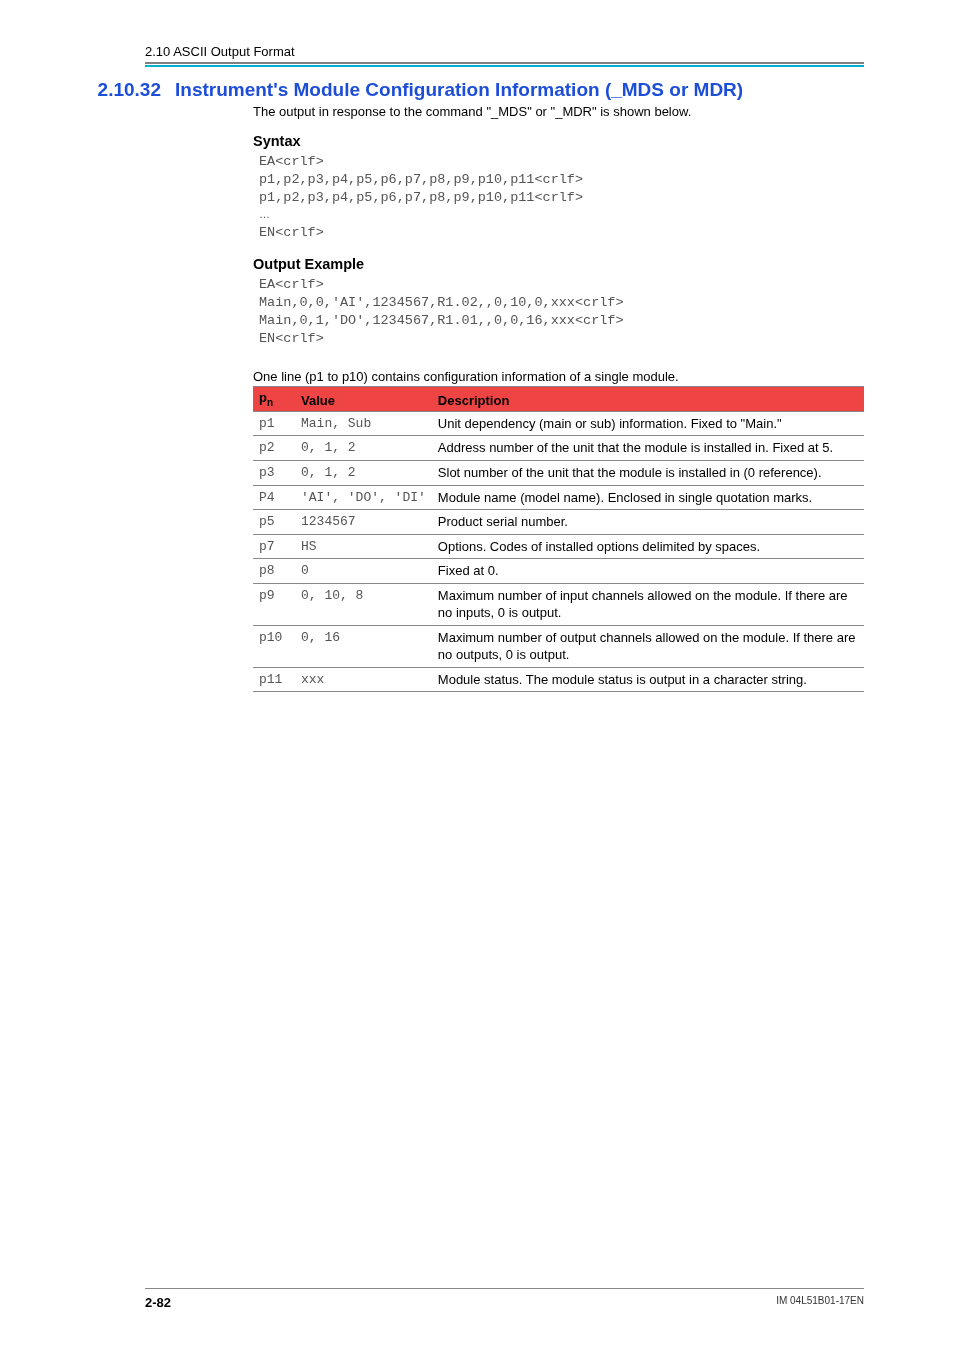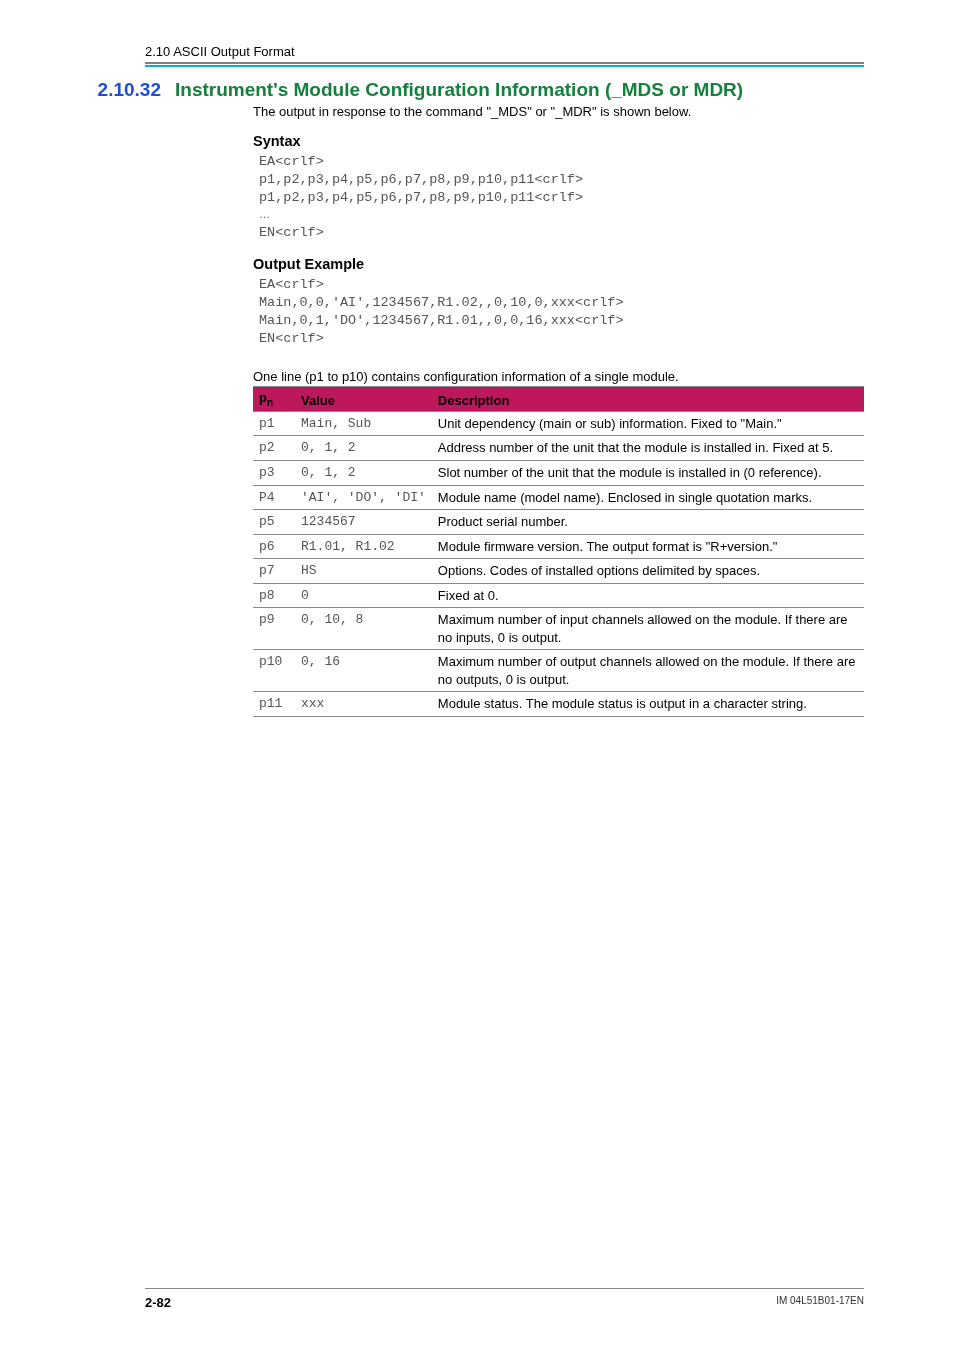--- a/index.html
+++ b/index.html
@@ -3,29 +3,29 @@
 <meta charset="utf-8">
 <style>
   * { margin: 0; padding: 0; box-sizing: border-box; }
   html, body { width: 954px; height: 1350px; background: #fff; font-family: Arial, Helvetica, sans-serif; color: #000; }
   .page { width: 954px; height: 1350px; position: relative; padding: 44px 90px 0 145px; }
   .runhead { font-size: 13px; border-bottom: 2px solid #808080; padding-bottom: 3px; margin-bottom: 1px; }
   .cyanrule { height: 2px; background: #00b0d0; margin-bottom: 12px; }
   .sec-wrap { margin-left: -50px; }
   .sec-row { display: flex; align-items: baseline; gap: 14px; }
   .secno { color: #1d4ed8; font-weight: bold; font-size: 19px; width: 66px; text-align: right; flex-shrink: 0; }
-  .sectitle { color: #15803d; font-weight: bold; font-size: 19px; }
+  .sectitle { color: #1d4ed8; font-weight: bold; font-size: 19px; }
   .indent { margin-left: 108px; }
   .intro { font-size: 13px; margin-top: 3px; }
   .sub { font-weight: bold; font-size: 14.5px; margin-top: 14px; margin-bottom: 4px; }
   pre.code { font-family: "Courier New", monospace; font-size: 13.5px; line-height: 1.32; white-space: pre; color: #555; margin-left: 6px; }
   pre.code .ell { font-family: Arial, sans-serif; font-size: 11px; color: #555; display: inline-block; line-height: 0.6; }
   .caption { font-size: 13px; margin-top: 22px; margin-bottom: 2px; margin-left: 0; }
   table.params { border-collapse: collapse; width: 100%; font-size: 13px; }
-  table.params th { text-align: left; font-weight: bold; background: #be185d; border-top: 1px solid #888; border-bottom: 1px solid #888; padding: 3px 6px; vertical-align: bottom; }
+  table.params th { text-align: left; font-weight: bold; background: #ef4444; border-top: 1px solid #888; border-bottom: 1px solid #888; padding: 3px 6px; vertical-align: bottom; }
   table.params td { border-bottom: 1px solid #888; padding: 3px 6px; vertical-align: top; line-height: 1.35; }
   .mono { font-family: "Courier New", monospace; color: #555; font-size: 13px; white-space: nowrap; }
   .col-pn { width: 42px; }
   .col-val { width: 124px; }
   th sub { font-size: 10px; vertical-align: sub; }
   .footer { position: absolute; left: 0; right: 0; bottom: 40px; padding: 0 90px 0 145px; }
   .footrule { height: 1px; background: #888; margin-bottom: 6px; }
   .footrow { display: flex; justify-content: space-between; font-size: 11px; }
   .footrow .pg { font-weight: bold; font-size: 13px; }
   .footrow .doc { color: #333; font-size: 10px; }
@@ -92,25 +92,20 @@
             <td class="mono">P4</td>
             <td class="mono">'AI', 'DO', 'DI'</td>
             <td>Module name (model name). Enclosed in single quotation marks.</td>
           </tr>
           <tr>
             <td class="mono">p5</td>
             <td class="mono">1234567</td>
             <td>Product serial number.</td>
           </tr>
           <tr>
-            <td class="mono">p6</td>
-            <td class="mono">R1.01, R1.02</td>
-            <td>Module firmware version. The output format is "R+version."</td>
-          </tr>
-          <tr>
             <td class="mono">p7</td>
             <td class="mono">HS</td>
             <td>Options. Codes of installed options delimited by spaces.</td>
           </tr>
           <tr>
             <td class="mono">p8</td>
             <td class="mono">0</td>
             <td>Fixed at 0.</td>
           </tr>
           <tr>

